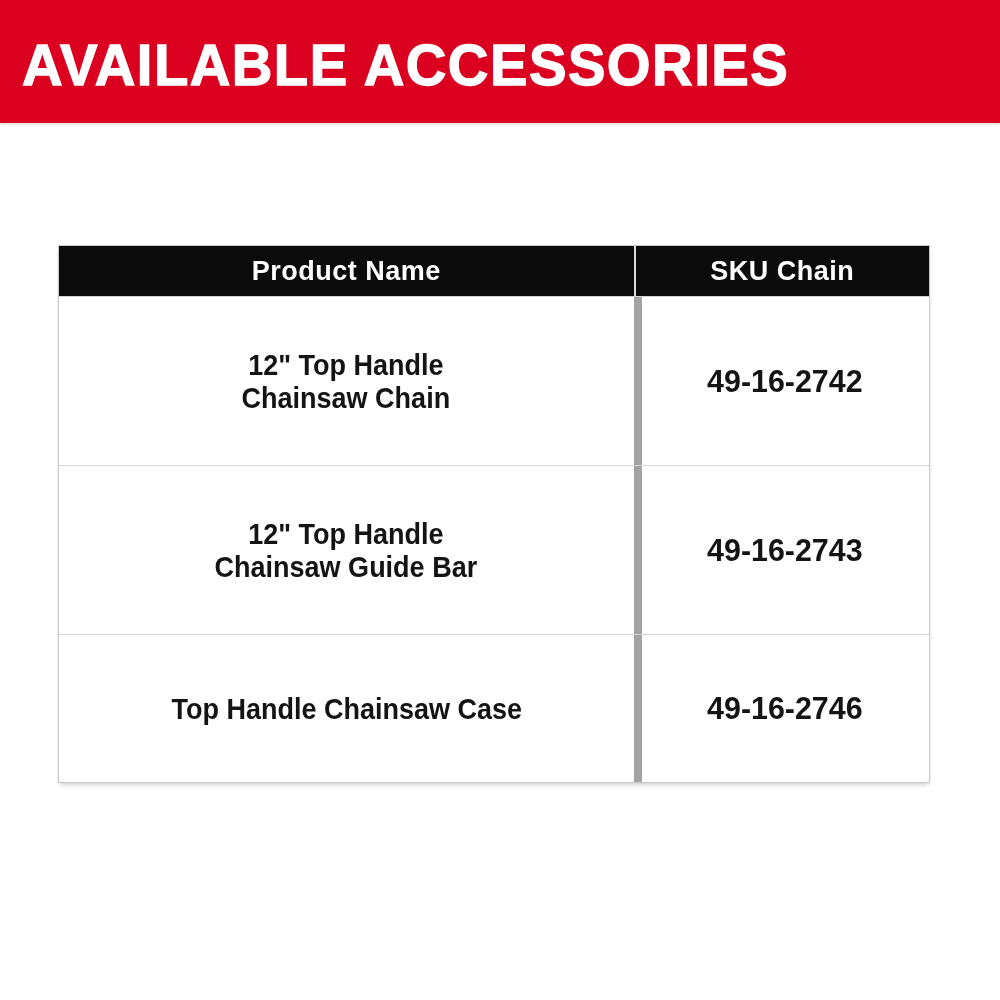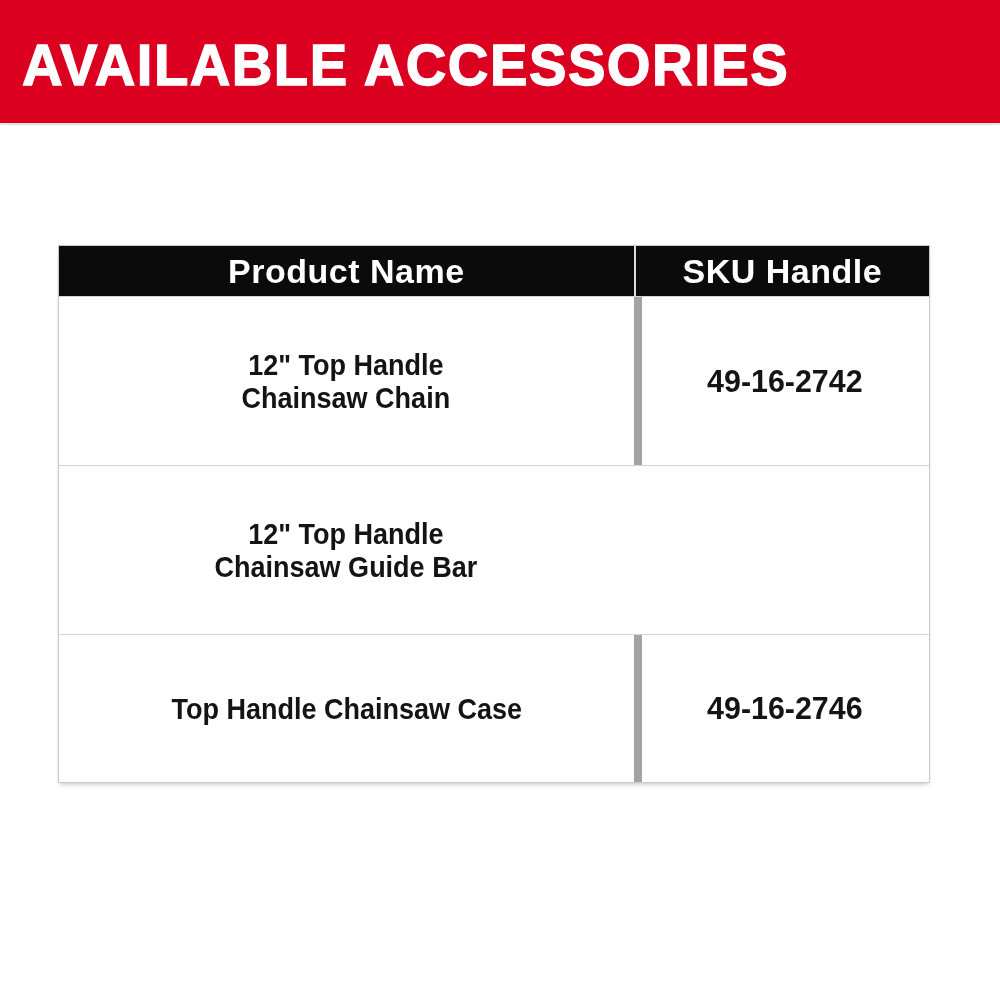--- a/index.html
+++ b/index.html
@@ -40,21 +40,21 @@
   }
   .header-row {
     display: grid;
     grid-template-columns: 66.05% 33.95%;
     height: 50px;
   }
   .header-cell {
     background: #0b0b0b;
     color: #ffffff;
     display: flex; align-items: center; justify-content: center;
-    font-size: 34px; font-weight: bold;
+    font-size: 27px; font-weight: bold;
     letter-spacing: 0.5px;
   }
   .header-cell + .header-cell { border-left: 2px solid #dcdcdc; }
 
   .body-row {
     display: grid;
     grid-template-columns: 66.05% 33.95%;
     height: 169px;
     border-top: 1px solid #d4d4d4;
   }
@@ -86,38 +86,41 @@
 <div class="page">
 
   <div class="banner" style="background: rgb(219, 0, 32);">
     <div class="banner-title" style="color: rgb(255, 255, 255);">AVAILABLE ACCESSORIES</div>
   </div>
 
   <div class="acc-table">
 
     <div class="header-row">
       <div class="header-cell" style="background: rgb(11, 11, 11); color: rgb(255, 255, 255);">Product Name</div>
-      <div class="header-cell" style="background: rgb(11, 11, 11); color: rgb(255, 255, 255);">SKU Handle</div>
+      <div class="header-cell" style="background: rgb(11, 11, 11); color: rgb(255, 255, 255);">SKU Chain</div>
     </div>
 
     <div class="body-row">
       <div class="cell">
         <span class="product-text">12" Top Handle
 Chainsaw Chain</span>
       </div>
       <div class="cell">
         <span class="sku-text">49-16-2742</span>
       </div>
     </div>
 
     <div class="body-row">
       <div class="cell">
         <span class="product-text">12" Top Handle
 Chainsaw Guide Bar</span>
       </div>
+      <div class="cell">
+        <span class="sku-text">49-16-2743</span>
+      </div>
     </div>
 
     <div class="body-row">
       <div class="cell">
         <span class="product-text">Top Handle Chainsaw Case</span>
       </div>
       <div class="cell">
         <span class="sku-text">49-16-2746</span>
       </div>
     </div>

